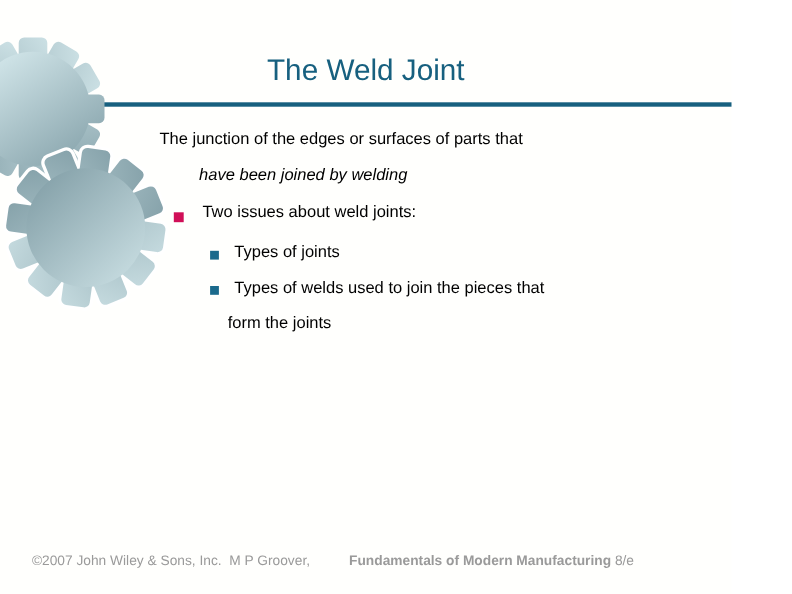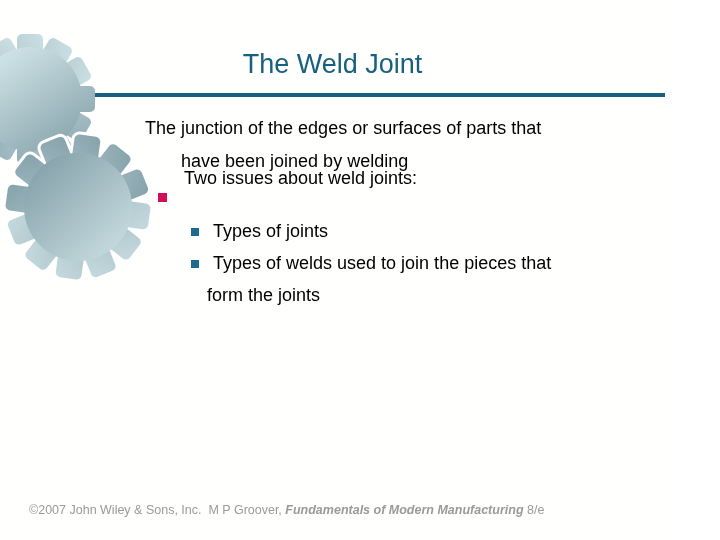--- a/index.html
+++ b/index.html
@@ -18,39 +18,39 @@
     white-space:nowrap;
   }
   .rule{
     position:absolute;left:88px;top:93px;
     width:610px;height:4px;
     background:#17607F;
   }
   .gears{position:absolute;left:0;top:0;}
   .bodyline{
     position:absolute;
-    font-size:18px;line-height:1.18;color:#000000;
+    font-size:15px;line-height:1.18;color:#000000;
     white-space:nowrap;
   }
   .l1{left:145px;top:118px;}
-  .l2{left:181px;top:151px;}
-  .b1{left:184px;top:168px;text-align:right;}
+  .l2{left:181px;top:151px;font-style:italic;}
+  .b1{left:184px;top:184px;text-align:right;}
   .s1{left:213px;top:221px;}
   .s2a{left:213px;top:253px;}
   .s2b{left:207px;top:285px;}
   .sq{position:absolute;display:block;}
   .sq-crimson{left:158px;top:193px;width:9px;height:9px;background:#D00F57;}
   .sq-teal-1{left:191px;top:228px;width:8px;height:8px;background:#1B6A8C;}
   .sq-teal-2{left:191px;top:260px;width:8px;height:8px;background:#1B6A8C;}
   .footer{
     position:absolute;left:29px;top:503px;
     font-size:12.5px;color:#9A9A9A;
     white-space:pre;
   }
-  .footer .book{font-weight:bold;font-style:italic;}
+  .footer .book{font-weight:bold;margin-left:32px;}
 </style>
 </head>
 <body>
 
 <div class="slide">
 
   <div class="rule"></div>
 
   <svg class="gears" width="190" height="300" viewBox="0 0 190 300" aria-hidden="true">
     <defs>

